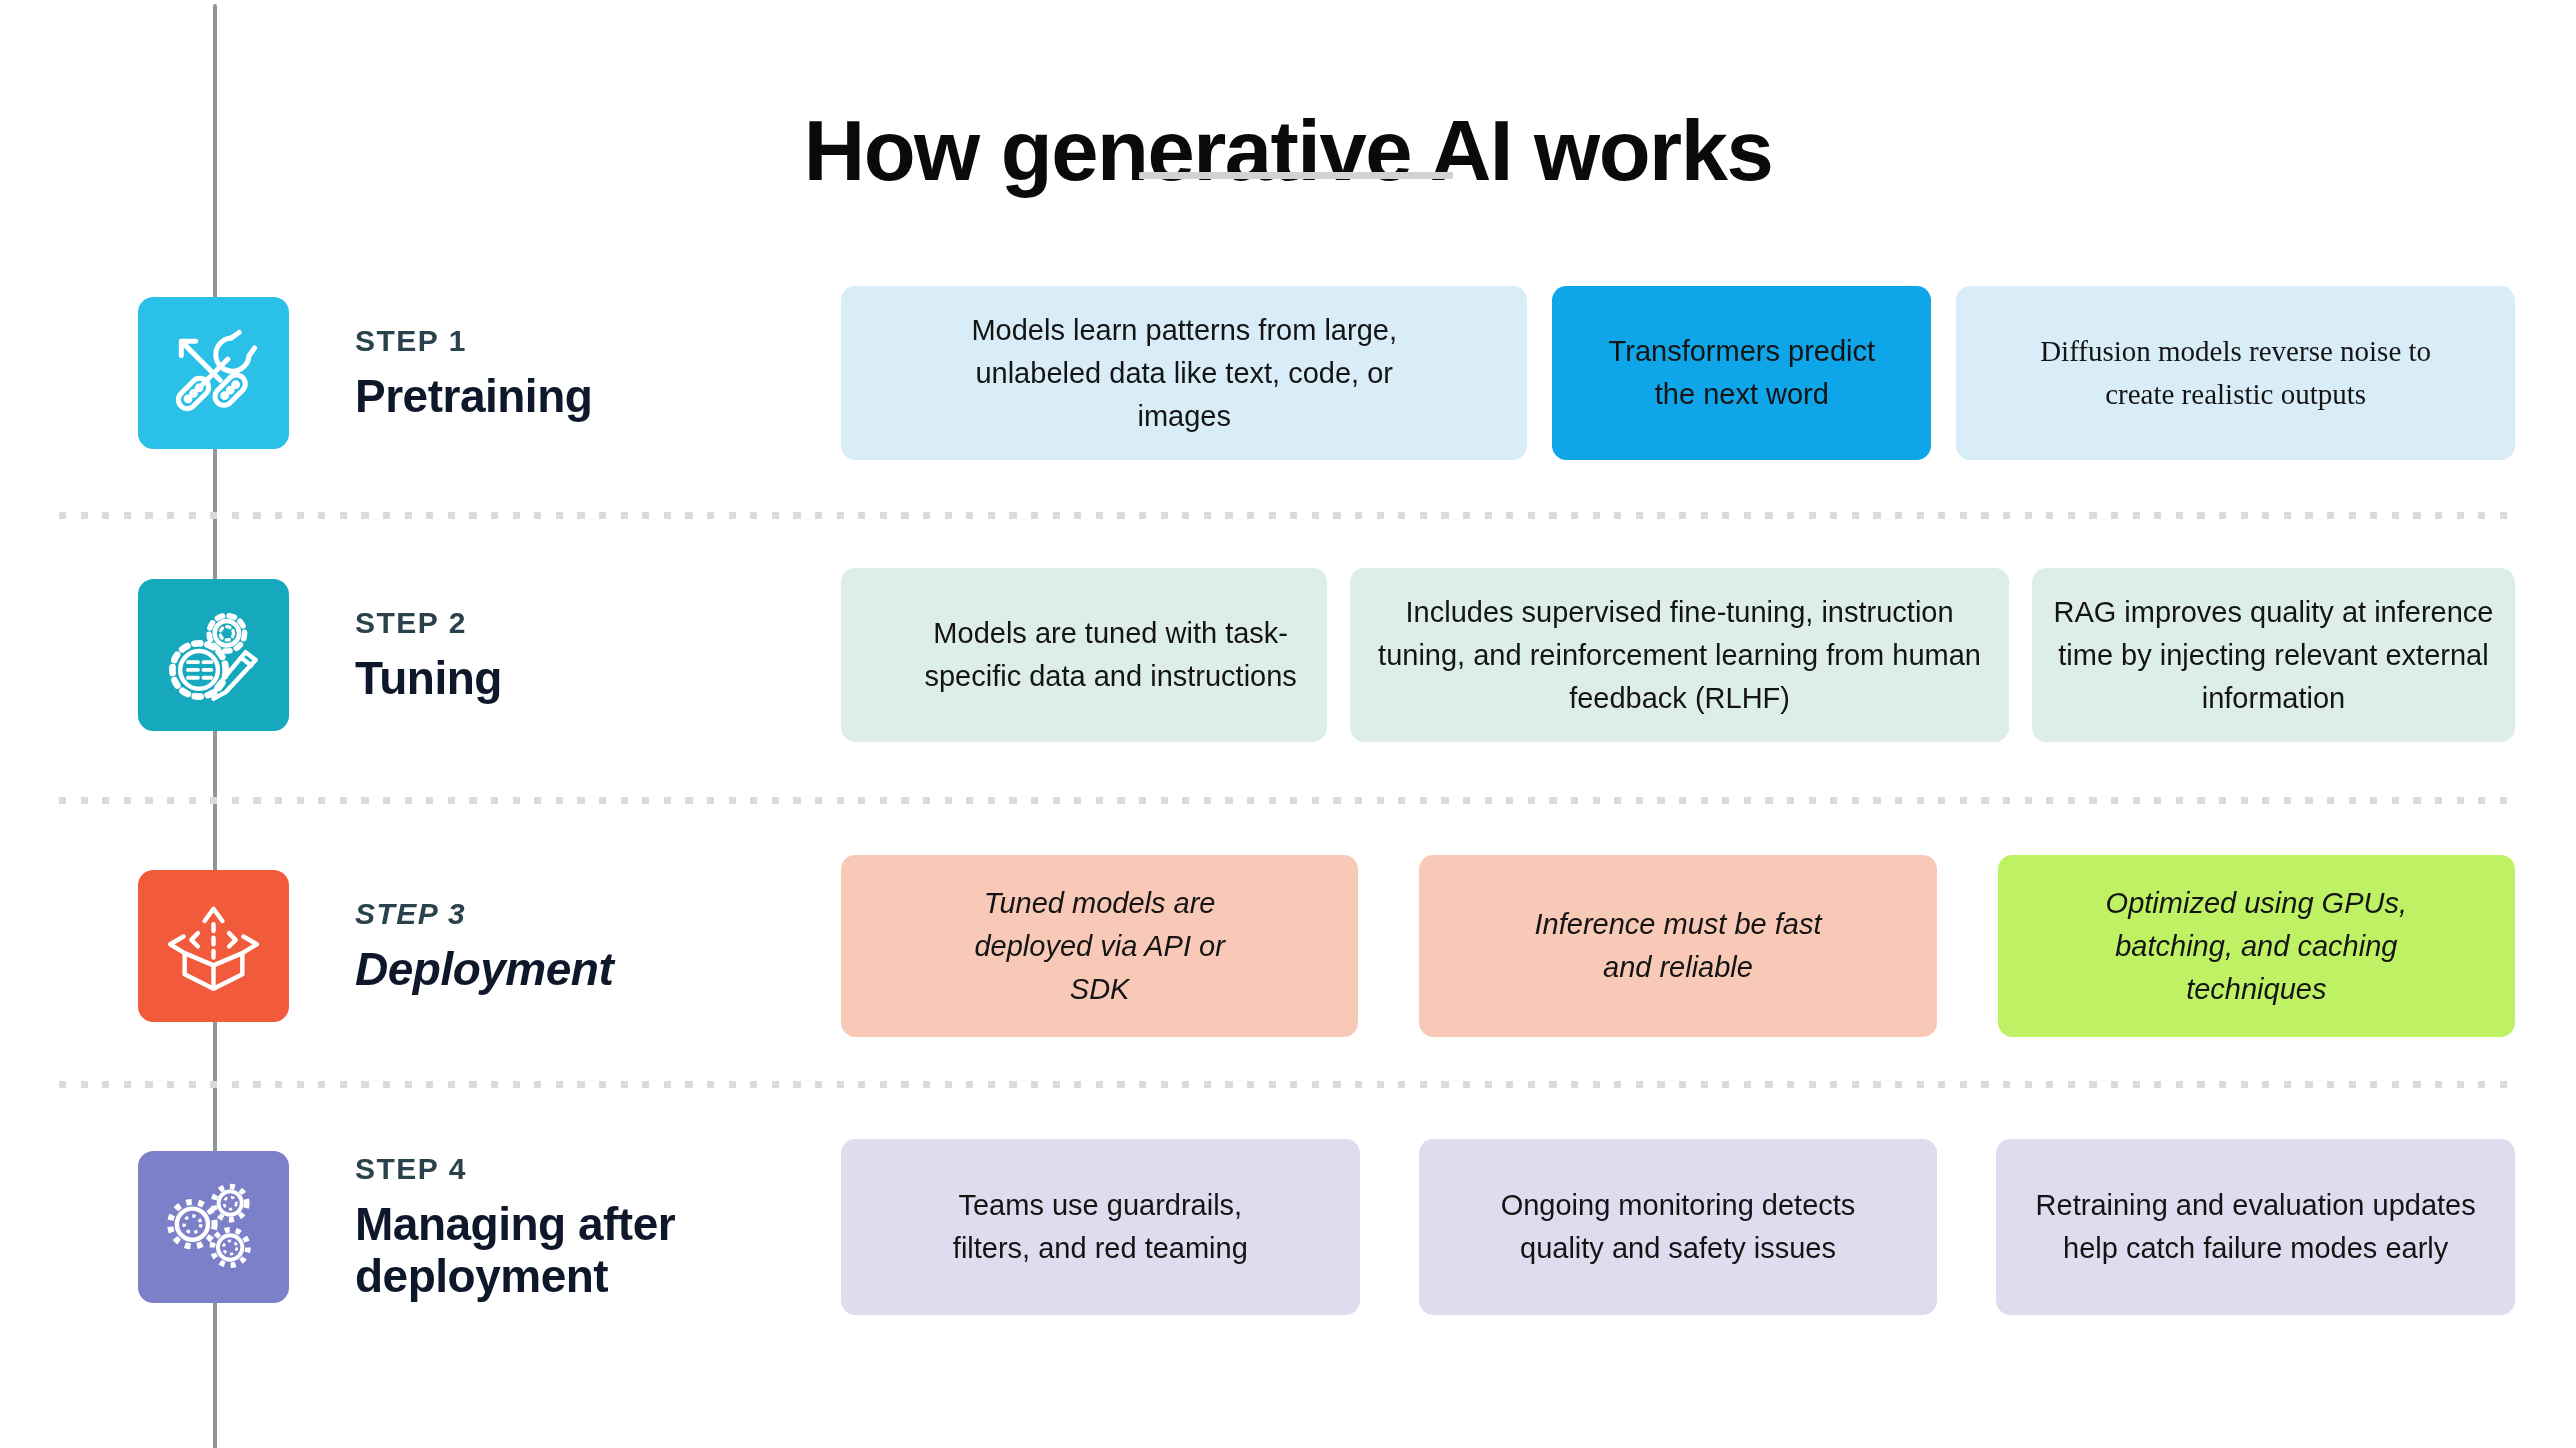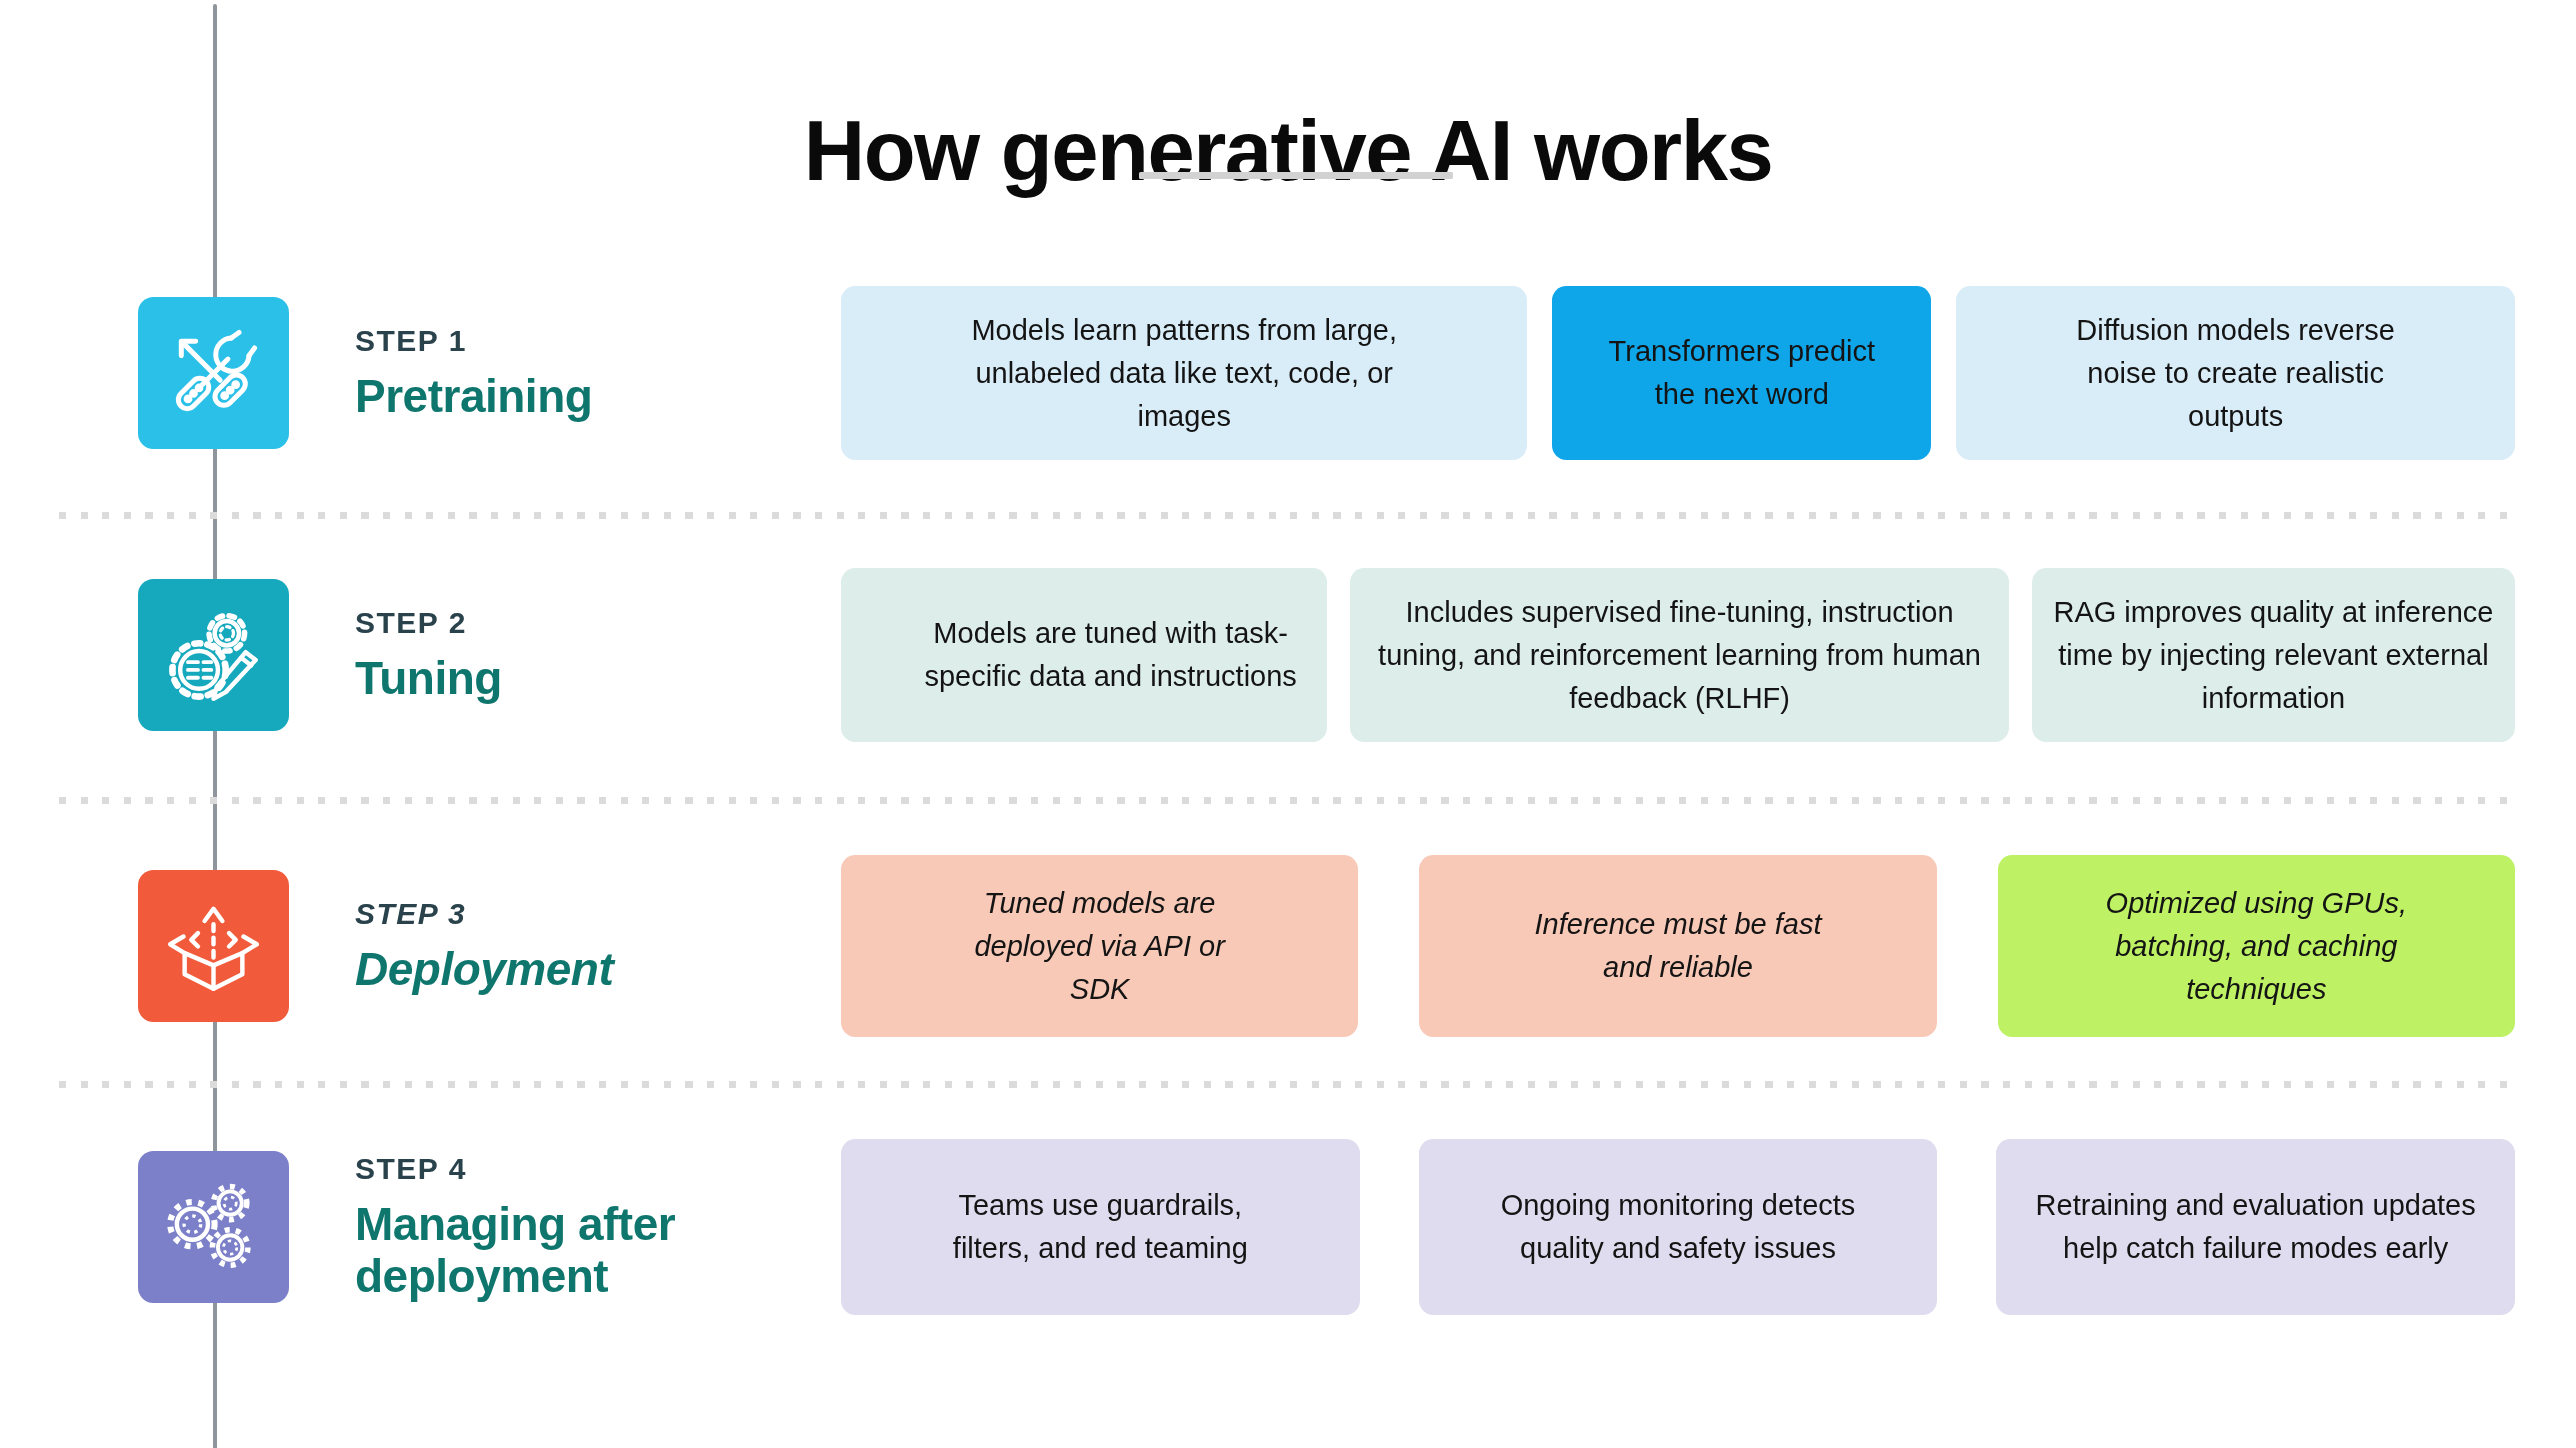--- a/index.html
+++ b/index.html
@@ -26,21 +26,21 @@
   .row3{top:855px;height:182px;font-style:italic;}
   .row4{top:1139px;height:176px;}
 
   .icon-box{position:absolute;left:138px;top:50%;transform:translateY(-50%);
             width:151px;height:152px;border-radius:15.5px;display:flex;align-items:center;justify-content:center;z-index:2;}
   .icon-box svg{width:111px;height:111px;}
 
   .step-text{position:absolute;left:355px;top:0;bottom:0;width:443px;
              display:flex;flex-direction:column;justify-content:center;}
   .step-label{font-size:30px;font-weight:700;letter-spacing:1.5px;color:#2A424B;margin-bottom:13.4px;}
-  .step-name{font-size:46px;font-weight:800;line-height:1.12;color:#0f766e;letter-spacing:-0.5px;}
+  .step-name{font-size:46px;font-weight:800;line-height:1.12;color:#0f172a;letter-spacing:-0.5px;}
 
   .cards{position:absolute;left:841px;top:0;bottom:0;width:1674px;display:flex;}
   .row1 .cards{gap:25px;} .row2 .cards{gap:23px;}
   .row3 .cards{gap:61px;} .row4 .cards{gap:59px;}
   .card{flex-basis:0;border-radius:14.4px;display:flex;align-items:center;justify-content:center;}
   .card-text{margin:0;text-align:center;font-size:29px;line-height:43px;color:#141414;font-weight:400;}
 
   .r1c1{flex-grow:1328;} .r1c2{flex-grow:733;} .r1c3{flex-grow:1081;}
   .r2c1{flex-grow:941;justify-content:flex-end;}  .r2c2{flex-grow:1275;} .r2c3{flex-grow:935;}
   .req{flex-grow:1;}
@@ -93,21 +93,21 @@
       <div class="step-label">STEP 1</div>
       <div class="step-name">Pretraining</div>
     </div>
     <div class="cards">
       <div class="card r1c1" style="background-color: rgb(217, 237, 248);">
         <p class="card-text mw840">Models learn patterns from large, unlabeled data like text, code, or images</p>
       </div>
       <div class="card r1c2" style="background-color: #0ea5e9;">
         <p class="card-text mw560">Transformers predict the next word</p>
       </div>
-      <div class="card r1c3" style="background-color: rgb(217, 237, 248);">
+      <div class="card r1c3" style="background-color: rgb(217, 237, 248); font-family: Liberation Serif, serif;">
         <p class="card-text mw760">Diffusion models reverse noise to create realistic outputs</p>
       </div>
     </div>
   </section>
 
   <section class="row row2">
     <div class="icon-box" style="background-color: rgb(22, 169, 190);">
       <svg viewBox="0 0 100 100">
         <g stroke="#fff" fill="none" stroke-linecap="round" stroke-linejoin="round">
           <circle cx="37" cy="63" r="24" stroke-width="6" stroke-dasharray="5.5 6.5"></circle>

